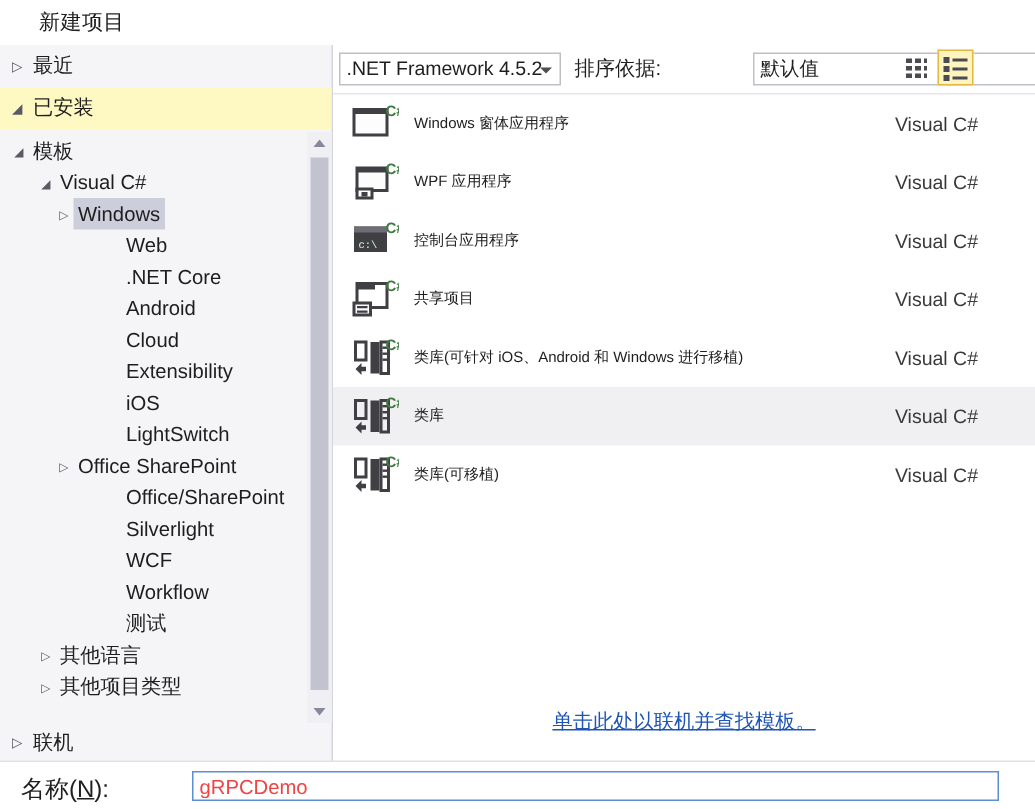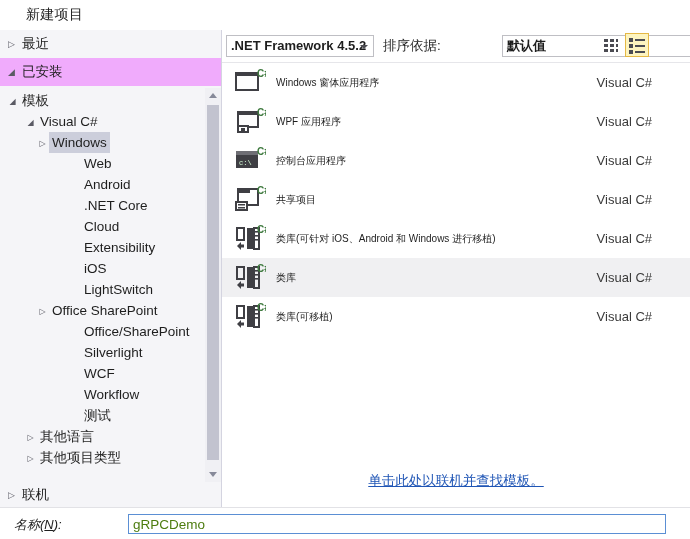--- a/index.html
+++ b/index.html
@@ -43,21 +43,21 @@
     position: relative;
     height: 28px;
     line-height: 28px;
     padding-left: 8px;
     font-size: 13.5px;
     color: #1e1e1e;
     cursor: default;
     white-space: nowrap;
   }
   .side-header.selected {
-    background: #f0abfc;
+    background: #fef9c3;
   }
   .side-header .tri {
     display: inline-block;
     width: 14px;
     font-size: 9px;
     color: #5a5a64;
     vertical-align: 1px;
   }
 
   .tree-scroll-area {
@@ -176,21 +176,20 @@
     height: 22px;
     background: #ffffff;
     border: 1px solid #bfbfc4;
     font-size: 13px;
     line-height: 20px;
     color: #1e1e1e;
     padding-left: 4px;
     white-space: nowrap;
     overflow: hidden;
     cursor: default;
-    font-weight: bold;
   }
   .combo .caret {
     position: absolute;
     right: 5px;
     top: 9px;
     width: 0; height: 0;
     border-left: 4px solid transparent;
     border-right: 4px solid transparent;
     border-top: 4px solid #4d4d52;
   }
@@ -294,38 +293,37 @@
     left: 0;
     top: 508px;
     width: 690px;
     height: 31px;
     background: #ffffff;
   }
   .name-label {
     position: absolute;
     left: 14px;
     top: 8px;
-    font-size: 13px;
-    color: #1e1e1e;
-    white-space: nowrap;
-    font-style: italic;
+    font-size: 16px;
+    color: #1e1e1e;
+    white-space: nowrap;
   }
   .name-label u { text-decoration: underline; }
   .name-input {
     position: absolute;
     left: 128px;
     top: 6px;
     width: 538px;
     height: 20px;
     box-sizing: border-box;
     border: 1px solid #5b8fd4;
     background: #fff;
     font-family: "Liberation Sans", sans-serif;
     font-size: 13.5px;
-    color: #4d7c0f;
+    color: #ef4444;
     padding: 0 4px;
     outline: none;
   }
 
   .divider-h {
     position: absolute;
     left: 0;
     top: 507px;
     width: 690px;
     height: 1px;
@@ -346,22 +344,22 @@
   <div class="side-header selected">
     <span class="tri">◢</span><span>已安装</span>
   </div>
 
   <div class="tree-scroll-area">
     <div class="tree" id="tree-container">
         <div class="tree-row d0"><span class="tri">◢</span><span class="lbl">模板</span></div>
         <div class="tree-row d1"><span class="tri">◢</span><span class="lbl">Visual C#</span></div>
         <div class="tree-row d2 selected"><span class="tri">▷</span><span class="lbl">Windows</span></div>
         <div class="tree-row d3"><span class="tri empty"></span><span class="lbl">Web</span></div>
+        <div class="tree-row d3"><span class="tri empty"></span><span class="lbl">.NET Core</span></div>
         <div class="tree-row d3"><span class="tri empty"></span><span class="lbl">Android</span></div>
-        <div class="tree-row d3"><span class="tri empty"></span><span class="lbl">.NET Core</span></div>
         <div class="tree-row d3"><span class="tri empty"></span><span class="lbl">Cloud</span></div>
         <div class="tree-row d3"><span class="tri empty"></span><span class="lbl">Extensibility</span></div>
         <div class="tree-row d3"><span class="tri empty"></span><span class="lbl">iOS</span></div>
         <div class="tree-row d3"><span class="tri empty"></span><span class="lbl">LightSwitch</span></div>
         <div class="tree-row d2"><span class="tri">▷</span><span class="lbl">Office SharePoint</span></div>
         <div class="tree-row d3"><span class="tri empty"></span><span class="lbl">Office/SharePoint</span></div>
         <div class="tree-row d3"><span class="tri empty"></span><span class="lbl">Silverlight</span></div>
         <div class="tree-row d3"><span class="tri empty"></span><span class="lbl">WCF</span></div>
         <div class="tree-row d3"><span class="tri empty"></span><span class="lbl">Workflow</span></div>
         <div class="tree-row d3"><span class="tri empty"></span><span class="lbl">测试</span></div>

